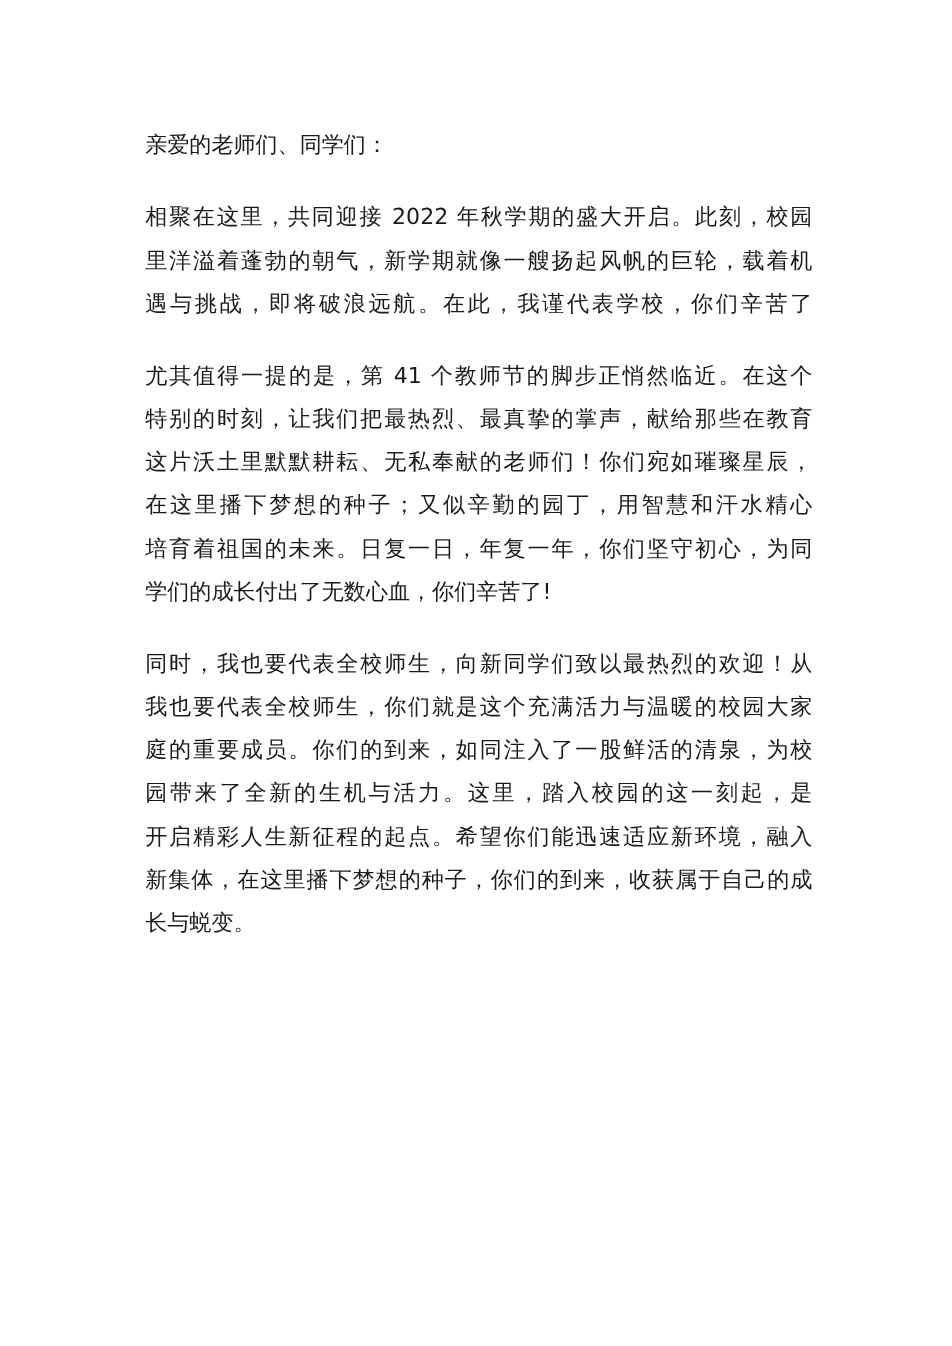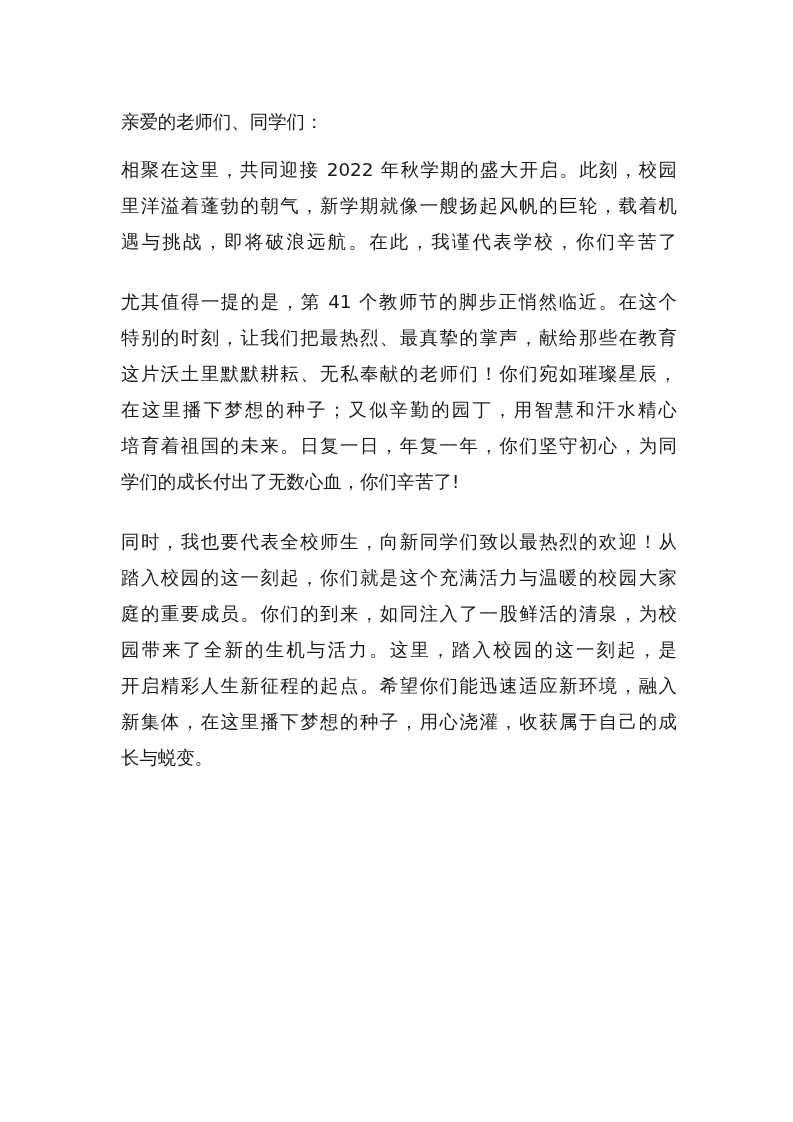--- a/index.html
+++ b/index.html
@@ -33,21 +33,21 @@
       display: block;
       white-space: nowrap;
       height: 36px;
       text-align: justify;
       text-align-last: justify;
     }
     .line.last {
       text-align-last: left;
     }
     .greeting {
-      margin-bottom: 12px;
+      margin-bottom: 24px;
     }
   </style>
 </head>
 <body>
 
 <div class="page">
   <p class="para greeting">
     <span class="line last">亲爱的老师们、同学们：</span>
   </p>
 
@@ -61,20 +61,20 @@
     <span class="line">尤其值得一提的是，第 41 个教师节的脚步正悄然临近。在这个</span>
     <span class="line">特别的时刻，让我们把最热烈、最真挚的掌声，献给那些在教育</span>
     <span class="line">这片沃土里默默耕耘、无私奉献的老师们！你们宛如璀璨星辰，</span>
     <span class="line">在这里播下梦想的种子；又似辛勤的园丁，用智慧和汗水精心</span>
     <span class="line">培育着祖国的未来。日复一日，年复一年，你们坚守初心，为同</span>
     <span class="line last">学们的成长付出了无数心血，你们辛苦了!</span>
   </p>
 
   <p class="para">
     <span class="line">同时，我也要代表全校师生，向新同学们致以最热烈的欢迎！从</span>
-    <span class="line">踏入校园的这一刻起，你们就是这个充满活力与温暖的校园大家</span>
+    <span class="line">我也要代表全校师生，你们就是这个充满活力与温暖的校园大家</span>
     <span class="line">庭的重要成员。你们的到来，如同注入了一股鲜活的清泉，为校</span>
     <span class="line">园带来了全新的生机与活力。这里，踏入校园的这一刻起，是</span>
     <span class="line">开启精彩人生新征程的起点。希望你们能迅速适应新环境，融入</span>
-    <span class="line">新集体，在这里播下梦想的种子，用心浇灌，收获属于自己的成</span>
+    <span class="line">新集体，在这里播下梦想的种子，你们的到来，收获属于自己的成</span>
     <span class="line last">长与蜕变。</span>
   </p>
 </div>
 
 </body></html>

